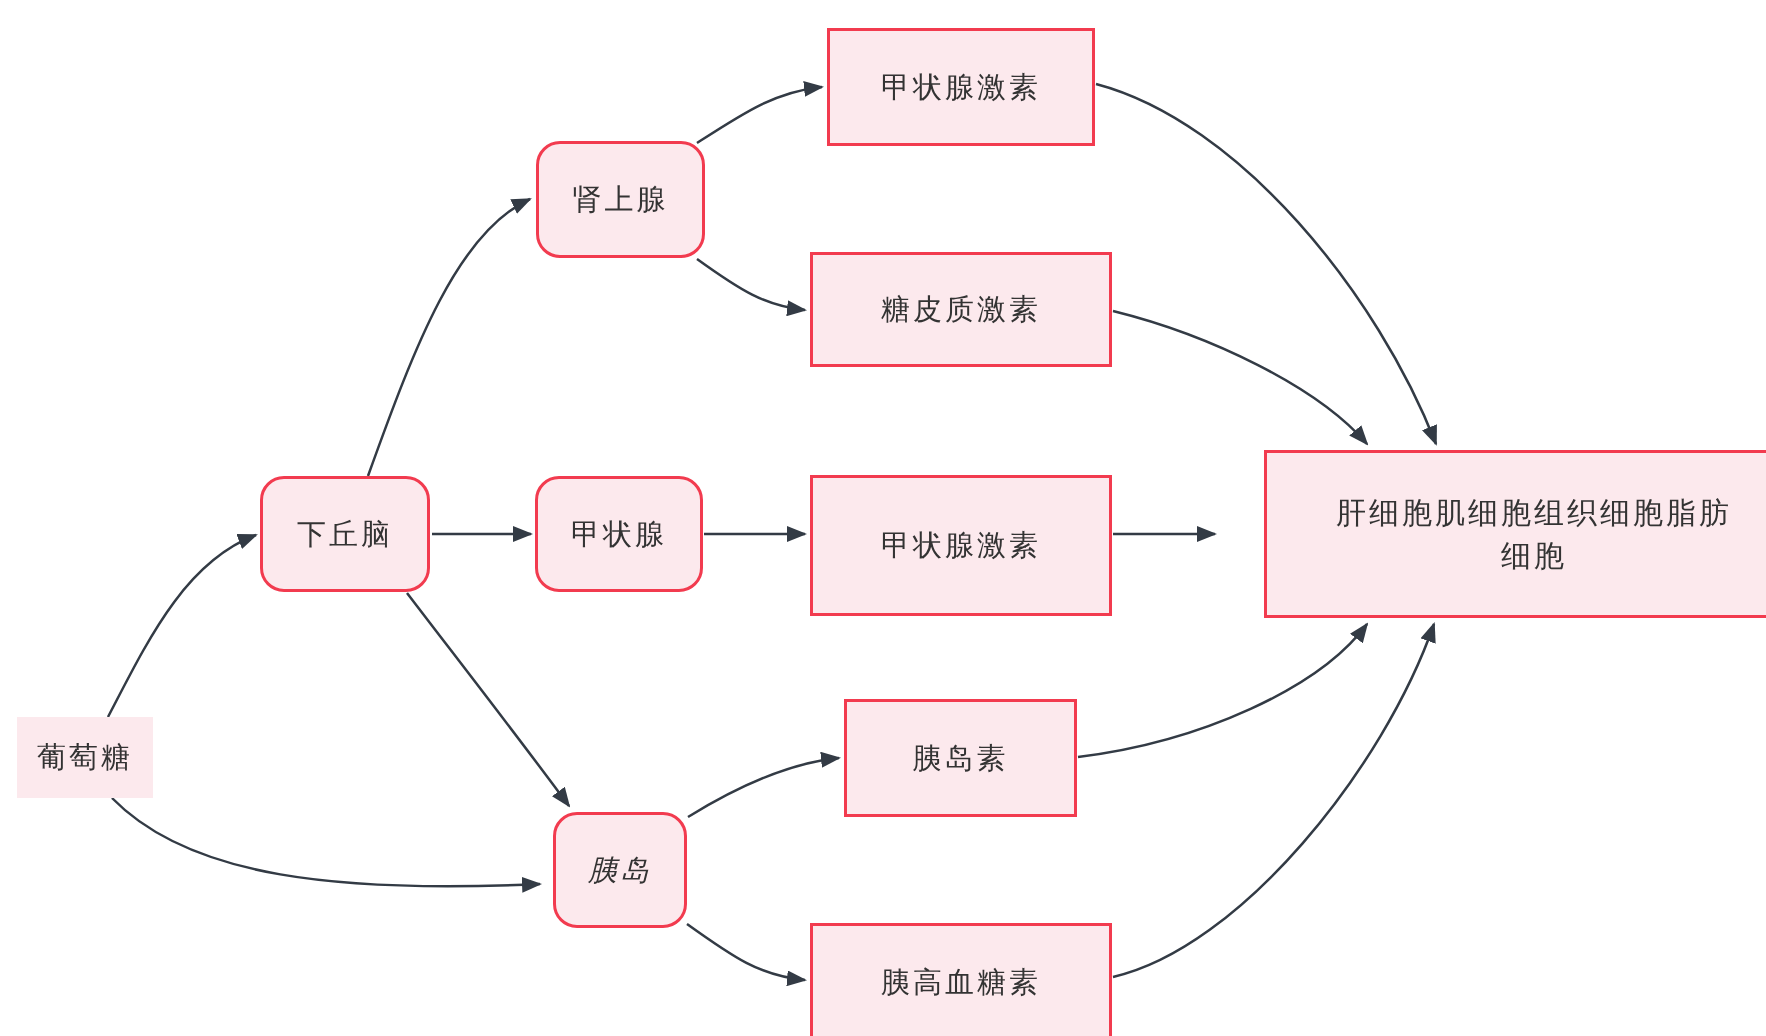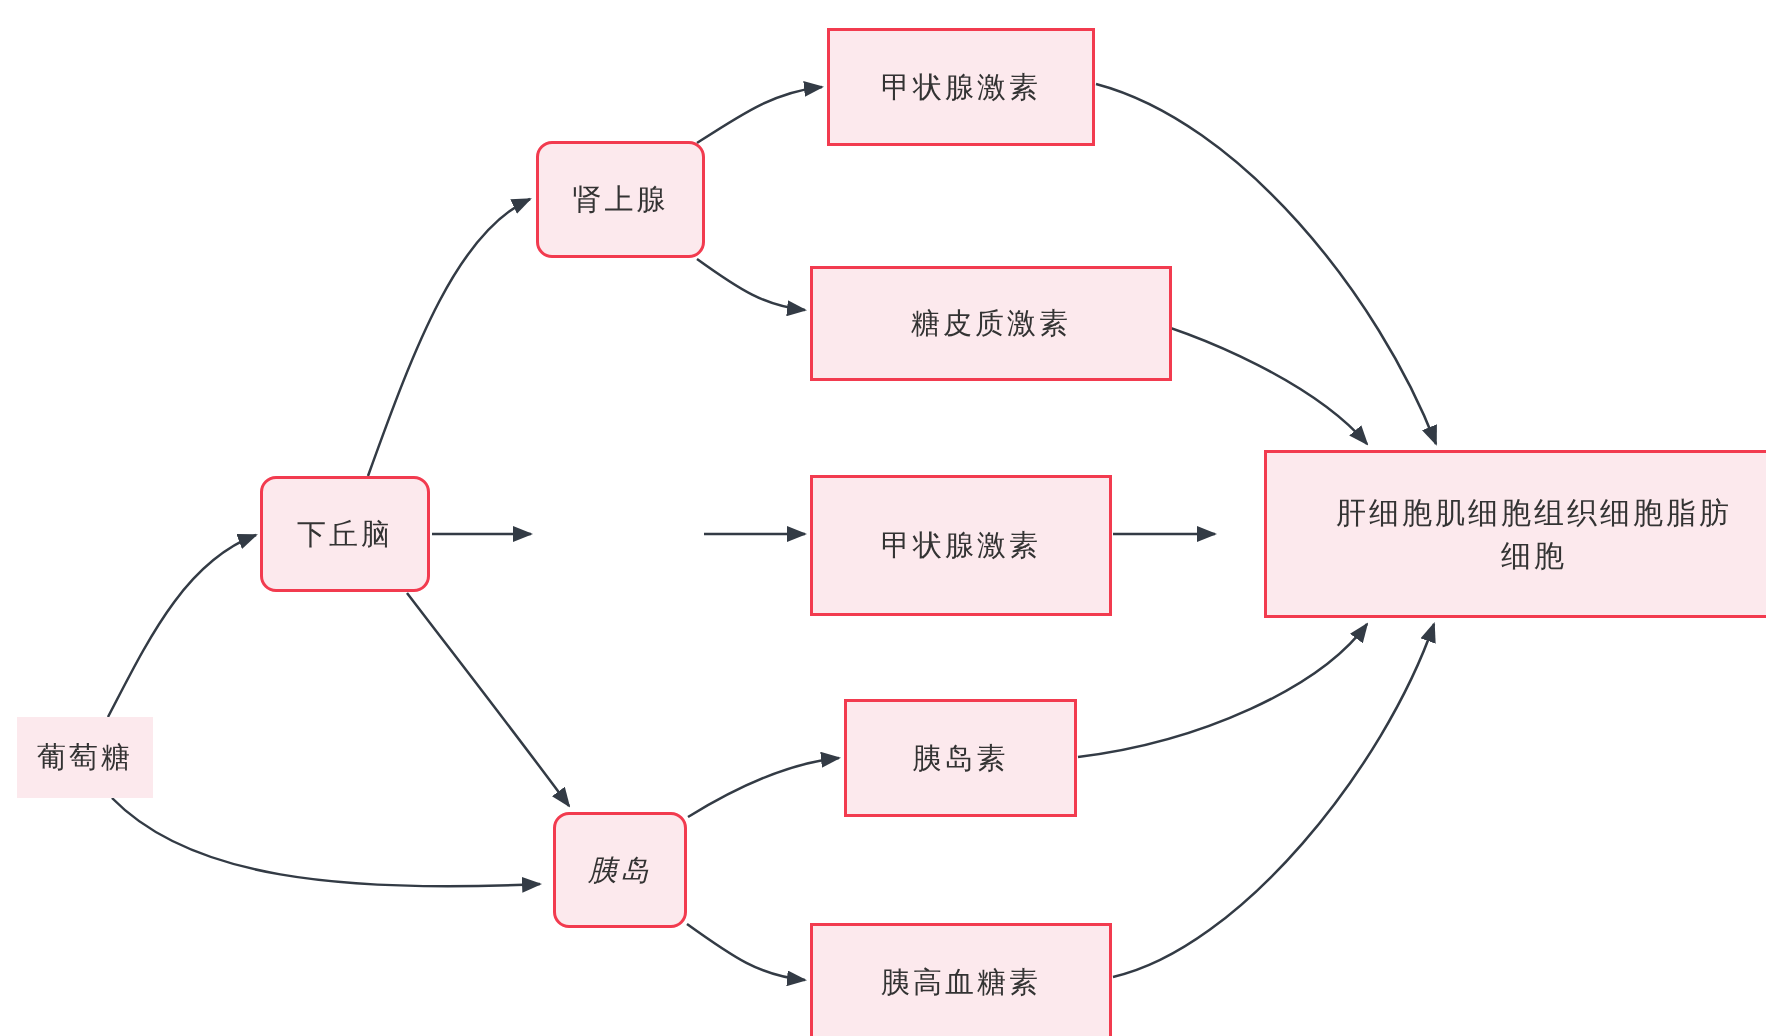--- a/index.html
+++ b/index.html
@@ -24,21 +24,21 @@
     justify-content:center;
     text-align:center;
     background:var(--node-fill,#fce9ed);
     color:var(--text,#333333);
     font-size:29px;
     letter-spacing:3px;
     line-height:1.45;
   }
   .node.rounded{
     border:3px solid var(--node-border,#f23b4f);
-    border-radius:16px;
+    border-radius:24px;
   }
   .node.rect{
     border:3px solid var(--node-border,#f23b4f);
   }
   .node.plain{ border:none; }
   .node.big{ font-size:30px;margin-left:44px; }
   .node.big .label{ width:400px; margin:0 auto; }
 </style>
 </head>
 <body>
@@ -74,30 +74,33 @@
   </div>
 
   <div class="node rounded" style="left:260px;top:476px;width:170px;height:116px;">
     <span class="label">下丘脑</span>
   </div>
 
   <div class="node rounded" style="left:536px;top:141px;width:169px;height:117px;">
     <span class="label">肾上腺</span>
   </div>
 
+  <div class="node rounded" style="left:535px;top:476px;width:168px;height:116px;">
+    <span class="label">甲状腺</span>
+  </div>
 
   <div class="node rounded" style="left:553px;top:812px;width:134px;height:116px;font-style:italic;">
     <span class="label">胰岛</span>
   </div>
 
   <div class="node rect" style="left:827px;top:28px;width:268px;height:118px;">
     <span class="label">甲状腺激素</span>
   </div>
 
-  <div class="node rect" style="left:810px;top:266px;width:362px;height:115px;">
+  <div class="node rect" style="left:810px;top:252px;width:302px;height:115px;">
     <span class="label">糖皮质激素</span>
   </div>
 
   <div class="node rect" style="left:810px;top:475px;width:302px;height:141px;">
     <span class="label">甲状腺激素</span>
   </div>
 
   <div class="node rect" style="left:844px;top:699px;width:233px;height:118px;">
     <span class="label">胰岛素</span>
   </div>

